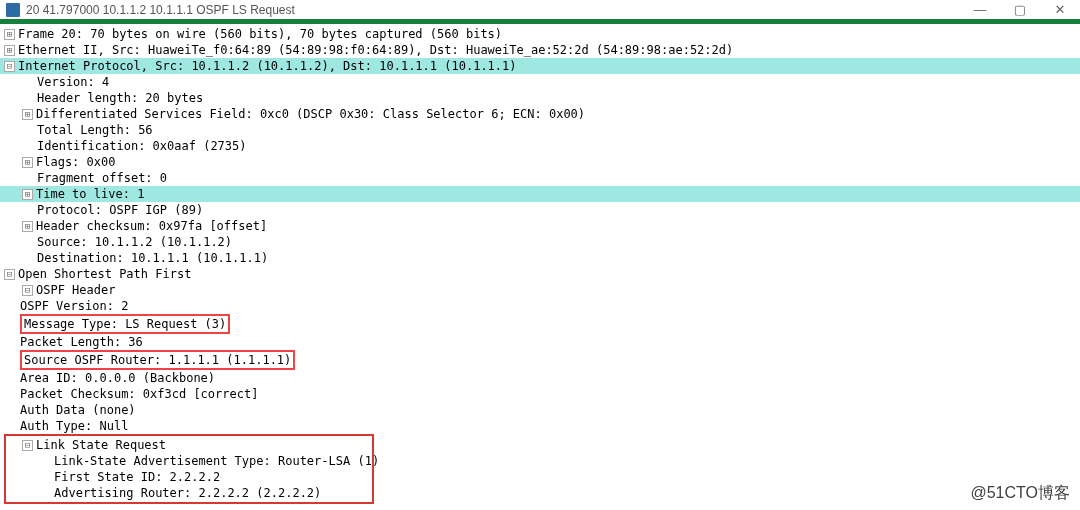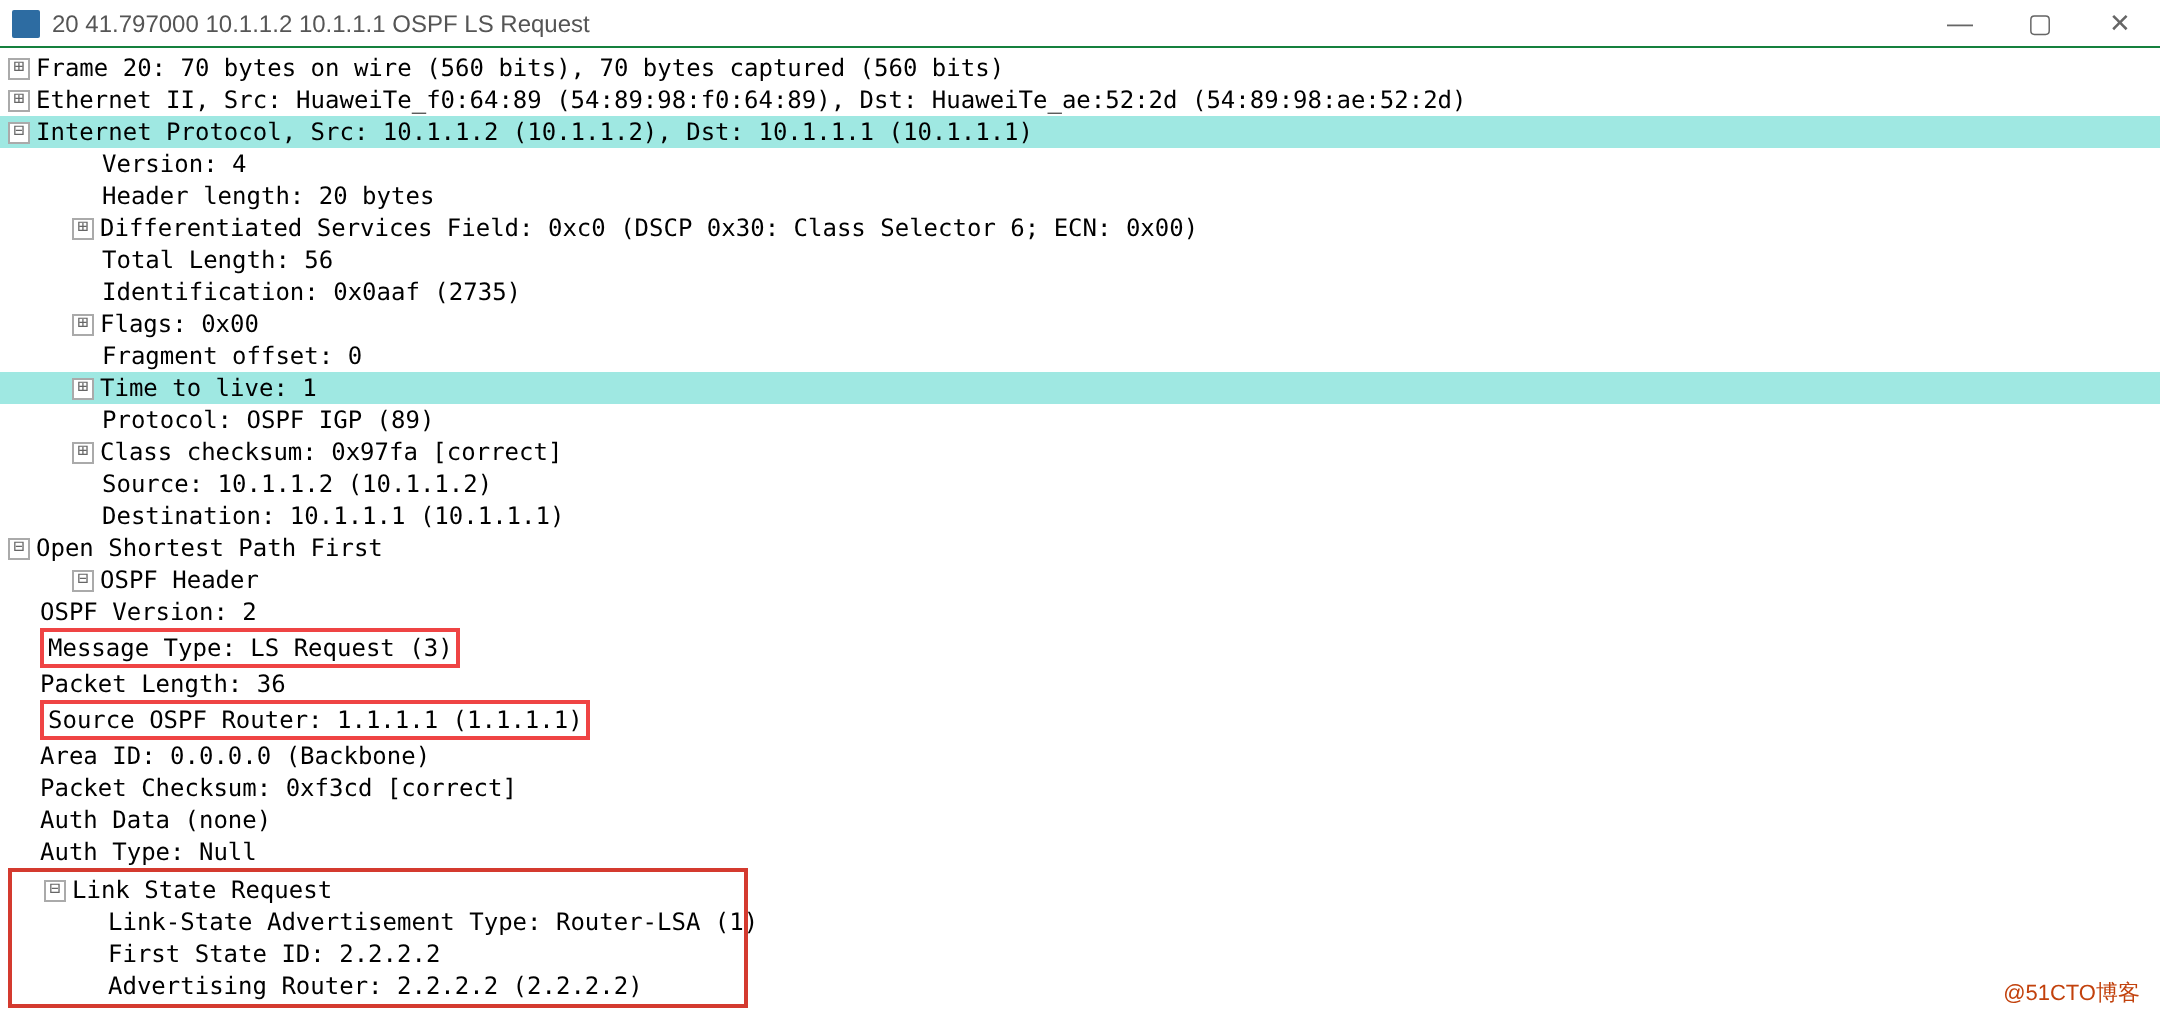--- a/index.html
+++ b/index.html
@@ -12,21 +12,21 @@
     width: 1080px;
   }
   .titlebar {
     height: 24px;
     display: flex;
     align-items: center;
     background: #ffffff;
     font-family: "Segoe UI", Tahoma, sans-serif;
     font-size: 12px;
     padding-left: 6px;
-    border-bottom: 1px solid #15803d;
+    border-bottom: 5px solid #15803d;
   }
   .title-icon {
     width: 14px; height: 14px;
     background: #2d6ca2;
     display: inline-block;
     margin-right: 6px;
     border-radius: 1px;
   }
   .title-text { flex: 1; color: #555; }
   .win-controls { display: flex; height: 100%; }
@@ -54,40 +54,40 @@
     font-size: 9px;
     color: #666;
     border: 1px solid #aaa;
     background: #fff;
   }
   .spacer-toggle {
     width: 15px;
     display: inline-block;
   }
   .indent-0 { padding-left: 4px; }
-  .indent-1 { padding-left: 36px; text-align: center; }
+  .indent-1 { padding-left: 22px; text-align: center; }
   .indent-2 { padding-left: 20px; }
   .box-red {
     display: inline-block;
     border: 2px solid #ef4444;
     padding: 0 2px;
   }
   .box-red-wrap {
     border: 2px solid #d43a2f;
     padding: 1px 2px;
     margin-left: 4px;
     width: 370px;
   }
   .watermark {
     position: fixed;
     right: 10px;
     bottom: 6px;
-    color: #c2410c;
+    color: #404040;
     font-family: "Microsoft YaHei", sans-serif;
-    font-size: 11px;
+    font-size: 16px;
     margin-top: 21px;
   }
 </style>
 </head>
 <body>
 
 <div class="titlebar">
   <span class="title-icon"></span>
   <span class="title-text">20 41.797000 10.1.1.2 10.1.1.1 OSPF LS Request</span>
   <div class="win-controls">
@@ -115,21 +115,21 @@
   </div>
   <div class="row indent-1"><span class="spacer-toggle"></span><span>Version: 4</span></div>
   <div class="row indent-1"><span class="spacer-toggle"></span><span>Header length: 20 bytes</span></div>
   <div class="row indent-1"><span class="toggle">⊞</span><span>Differentiated Services Field: 0xc0 (DSCP 0x30: Class Selector 6; ECN: 0x00)</span></div>
   <div class="row indent-1"><span class="spacer-toggle"></span><span>Total Length: 56</span></div>
   <div class="row indent-1"><span class="spacer-toggle"></span><span>Identification: 0x0aaf (2735)</span></div>
   <div class="row indent-1"><span class="toggle">⊞</span><span>Flags: 0x00</span></div>
   <div class="row indent-1"><span class="spacer-toggle"></span><span>Fragment offset: 0</span></div>
   <div class="row hl indent-1"><span class="toggle">⊞</span><span>Time to live: 1</span></div>
   <div class="row indent-1"><span class="spacer-toggle"></span><span>Protocol: OSPF IGP (89)</span></div>
-  <div class="row indent-1"><span class="toggle">⊞</span><span>Class checksum: 0x97fa [correct]</span></div>
+  <div class="row indent-1"><span class="toggle">⊞</span><span>Header checksum: 0x97fa [offset]</span></div>
   <div class="row indent-1"><span class="spacer-toggle"></span><span>Source: 10.1.1.2 (10.1.1.2)</span></div>
   <div class="row indent-1"><span class="spacer-toggle"></span><span>Destination: 10.1.1.1 (10.1.1.1)</span></div>
 
   <div class="row indent-0">
     <span class="toggle">⊟</span>
     <span>Open Shortest Path First</span>
   </div>
   <div class="row indent-1">
     <span class="toggle">⊟</span>
     <span>OSPF Header</span>

